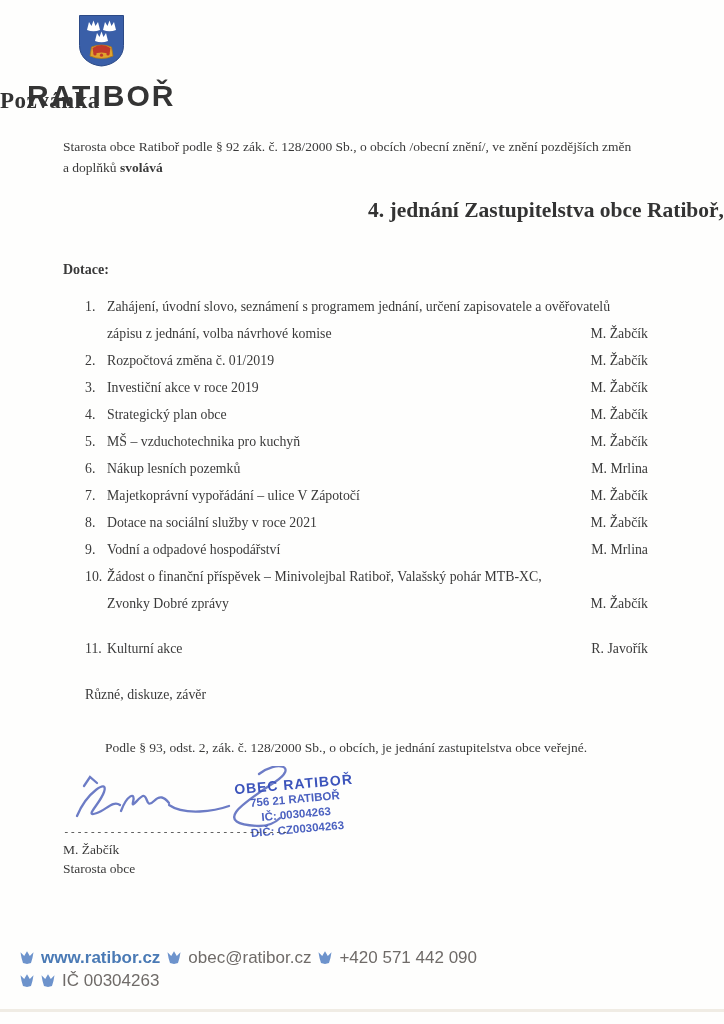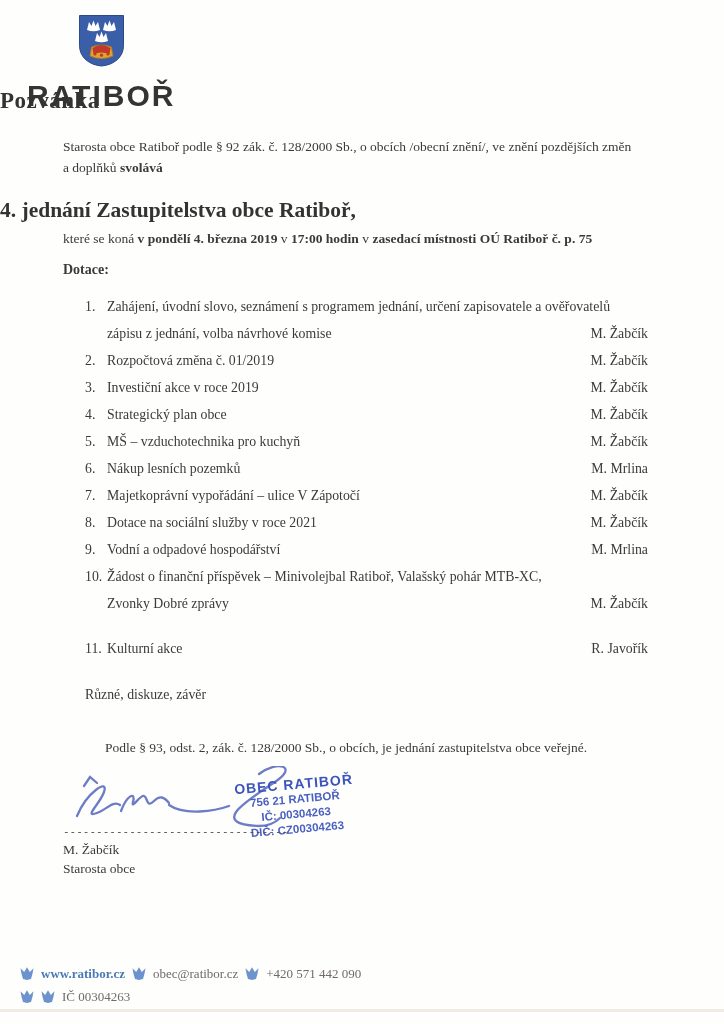--- a/index.html
+++ b/index.html
@@ -15,21 +15,21 @@
     font-family:"Liberation Sans", sans-serif;font-weight:700;font-size:30px;
     color:#343434;letter-spacing:2px;
   }
   
   .doc-title{
     position:absolute;top:88px;left:0;width:588px;text-align:left;
     font-size:23px;font-weight:700;color:#333;letter-spacing:.5px;
   }
   .intro{position:absolute;top:136px;left:63px;width:610px;font-size:13.5px;line-height:21px;}
   .meeting-heading{
-    position:absolute;top:198px;left:0;width:724px;text-align:left;
+    position:absolute;top:198px;left:0;width:724px;text-align:right;
     font-size:21.5px;font-weight:700;color:#333;
   }
   .meeting-details{
     position:absolute;top:231px;left:63px;width:640px;font-size:13.5px;white-space:nowrap;
   }
   .meeting-details b{font-weight:700;}
   .program-label{position:absolute;top:262px;left:63px;font-size:14px;font-weight:700;}
   
   .program{position:absolute;top:293px;left:85px;width:563px;font-size:13.8px;}
   .prog-row{position:relative;padding-left:22px;}
@@ -50,22 +50,22 @@
   .stamp-title{font-size:14px;font-weight:700;letter-spacing:1px;}
   .stamp-lines{font-size:11.5px;line-height:15px;white-space:pre-line;font-weight:700;opacity:.92;}
   .sig-dashes{
     position:absolute;left:0;top:57px;font-family:"DejaVu Sans Mono", monospace;
     font-size:11px;letter-spacing:0;color:#4a4a4a;white-space:nowrap;
   }
   .sig-name{position:absolute;left:0;top:74px;font-size:13.5px;}
   .sig-role{position:absolute;left:0;top:93px;font-size:13.5px;}
   
   .footer{
-    position:absolute;left:20px;bottom:16px;width:684px;
-    font-family:Liberation Serif, serif;font-size:13px;color:#6f6b68;
+    position:absolute;left:20px;bottom:32px;width:684px;
+    font-family:Liberation Sans, sans-serif;font-size:17px;color:#6f6b68;
   }
   .footer-line{display:flex;align-items:center;gap:7px;height:23px;}
   .t-icon{width:14px;height:13px;flex:0 0 auto;}
   .site{color:#4a7ab5;font-weight:700;}
   .scan-line{position:absolute;left:0;bottom:12px;width:724px;height:3px;background:#f0ece4;}
 </style>
 </head>
 <body>
 
 <div class="page">
@@ -90,21 +90,20 @@
   </div>
 
   <div class="doc-title">Pozvánka</div>
 
   <div class="intro">
     <div>Starosta obce Ratiboř podle § 92 zák. č. 128/2000 Sb., o obcích /obecní znění/, ve znění pozdějších změn</div>
     <div><span>a doplňků </span><b>svolává</b></div>
   </div>
 
   <div class="meeting-heading">4. jednání Zastupitelstva obce Ratiboř,</div>
-  <div class="meeting-details"><span>které se koná </span><b>v pondělí 4. března 2019</b><span> v </span><b>17:00 hodin</b><span> v </span><b>zasedací místnosti OÚ Ratiboř č. p. 75</b></div>
 
   <div class="program-label">Dotace:</div>
 
   <div class="program">
 
       <div class="prog-row">
         <div class="prog-num">1.</div>
         <div class="prog-text">Zahájení, úvodní slovo, seznámení s programem jednání, určení zapisovatele a ověřovatelů
 zápisu z jednání, volba návrhové komise</div>
         <div class="prog-name">M. Žabčík</div>

